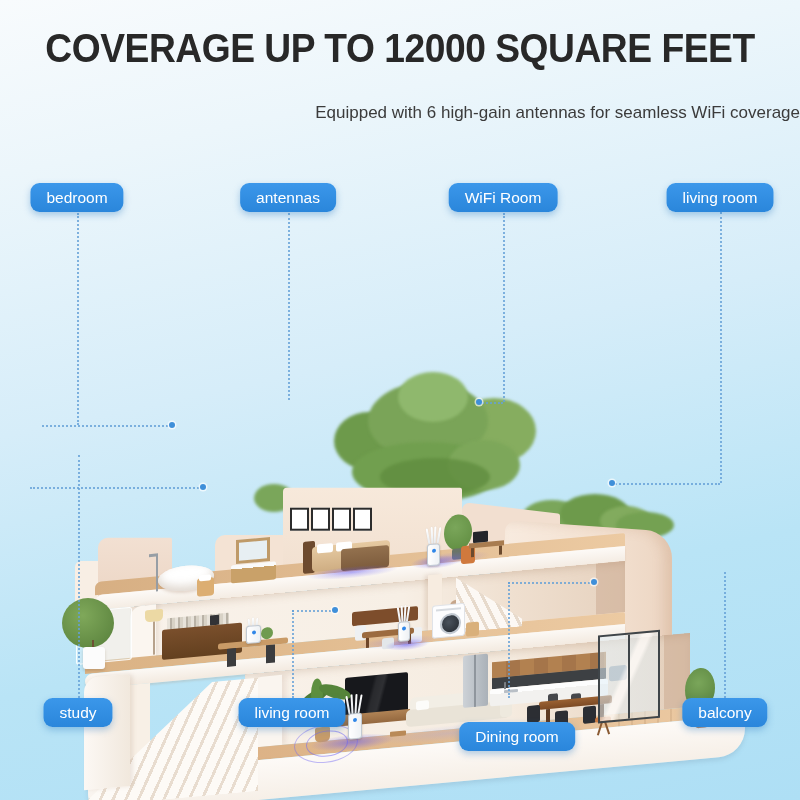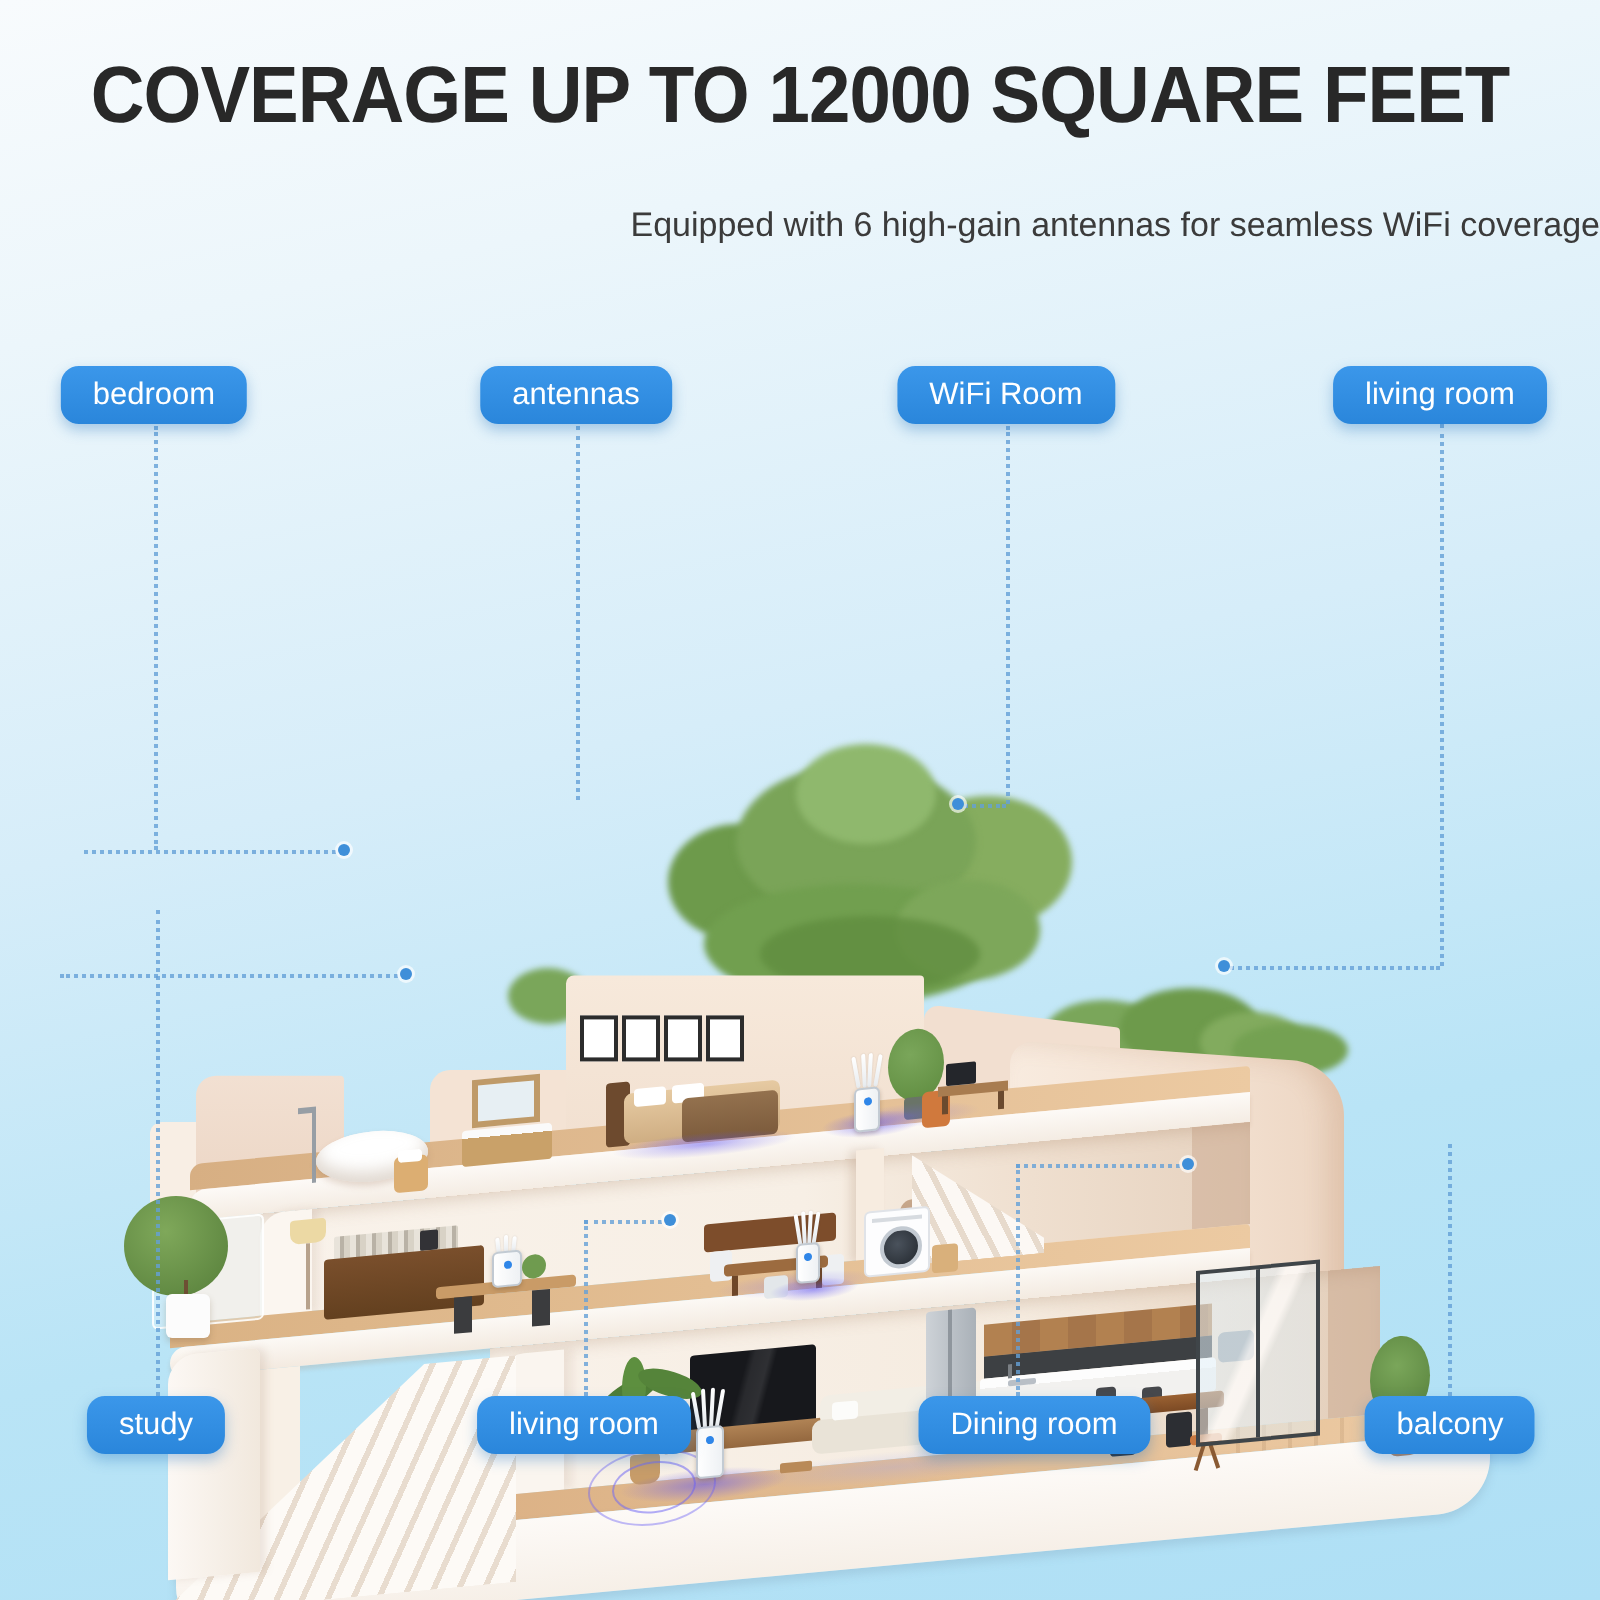--- a/index.html
+++ b/index.html
@@ -253,16 +253,16 @@
     <div class="cdot" style="left:594px;top:582px"></div>
     <div class="vl" style="left:724px;top:572px;height:126px"></div>
   </div>
 
   <div class="pill" style="left:77px;top:183px">bedroom</div>
   <div class="pill" style="left:288px;top:183px">antennas</div>
   <div class="pill" style="left:503px;top:183px">WiFi Room</div>
   <div class="pill" style="left:720px;top:183px">living room</div>
   <div class="pill" style="left:78px;top:698px">study</div>
   <div class="pill" style="left:292px;top:698px">living room</div>
-  <div class="pill" style="left:517px;top:698px">Dining room</div>
+  <div class="pill" style="left:517px;top:722px">Dining room</div>
   <div class="pill" style="left:725px;top:698px">balcony</div>
 
 </div>
 
 </body></html>

